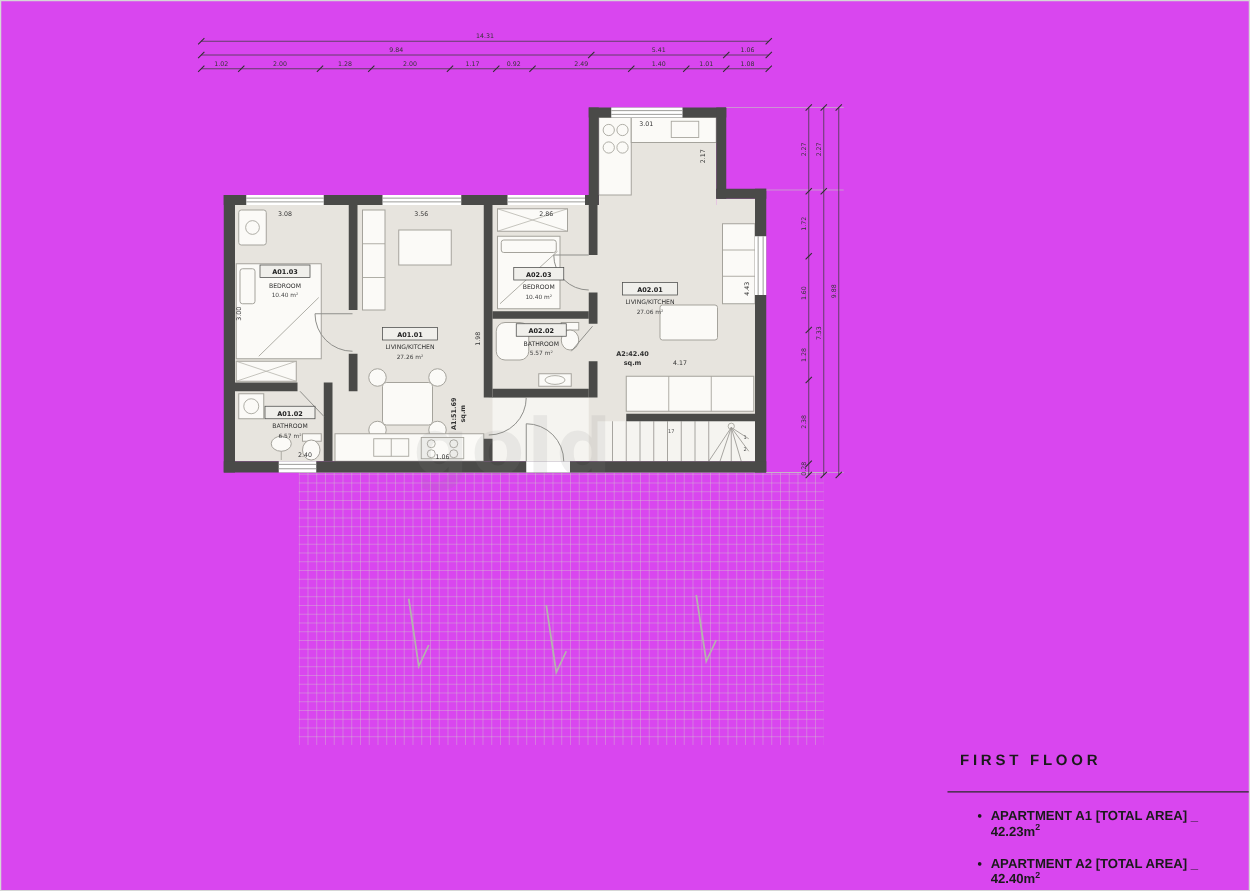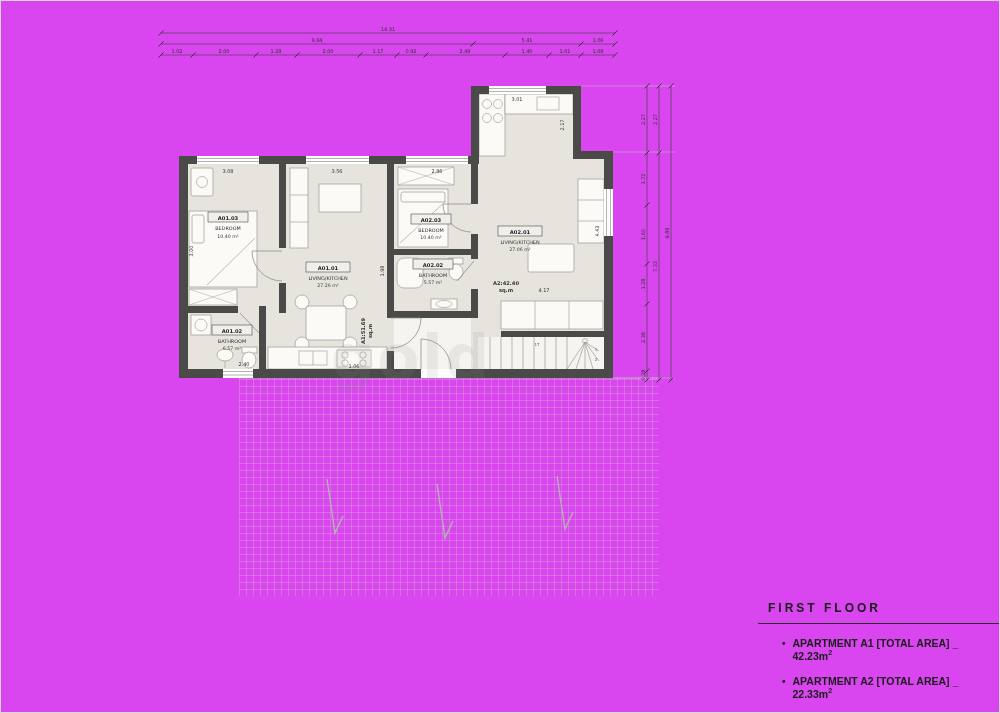--- a/index.html
+++ b/index.html
@@ -27,21 +27,21 @@
   .codebox{fill:#f0efeb;stroke:#4a4a48;stroke-width:.6;}
   .tag{font-family:"DejaVu Sans",sans-serif;font-size:5.2px;font-weight:bold;fill:#333;text-anchor:middle;}
   .stairline{stroke:#9b9995;stroke-width:.7;fill:none;}
   .stairtxt{font-family:"DejaVu Sans",sans-serif;font-size:4px;fill:#555;text-anchor:middle;}
   .arrow{stroke:#b5b3ae;stroke-width:1.4;fill:none;}
   .wm{font-family:"DejaVu Sans",sans-serif;font-size:62px;font-weight:bold;fill:#8a8a8a;opacity:.12;letter-spacing:2px;text-anchor:middle;}
 
   
   .legend{position:absolute;left:757px;top:600px;width:242px;}
   .legend-title{font-size:12px;font-weight:bold;letter-spacing:3px;color:#1a1a1a;
-                padding:0 0 8px 10px;border-bottom:1.6px solid #2a2a2a;}
+                padding:0 0 18px 10px;border-bottom:1.6px solid #2a2a2a;}
   .legend-item{display:flex;align-items:baseline;gap:7px;margin:13px 0 0 24px;
                font-size:10.5px;font-weight:bold;color:#1a1a1a;}
   .legend-item sup{font-size:7px;}
   .legend-bullet{font-size:10px;}
 </style>
 </head>
 <body>
 
 <div class="page">
 <svg class="plan-svg" width="1000" height="713" viewBox="0 0 1000 713">
@@ -356,16 +356,16 @@
 </svg>
 
 <div class="legend">
   <div class="legend-title">FIRST FLOOR</div>
   <div class="legend-item">
     <span class="legend-bullet">•</span>
     <span><span>APARTMENT A1 [TOTAL AREA] _ 42.23m</span><sup>2</sup></span>
   </div>
   <div class="legend-item">
     <span class="legend-bullet">•</span>
-    <span><span>APARTMENT A2 [TOTAL AREA] _ 22.33m</span><sup>2</sup></span>
+    <span><span>APARTMENT A2 [TOTAL AREA] _ 42.40m</span><sup>2</sup></span>
   </div>
 </div>
 </div>
 
 </body></html>

